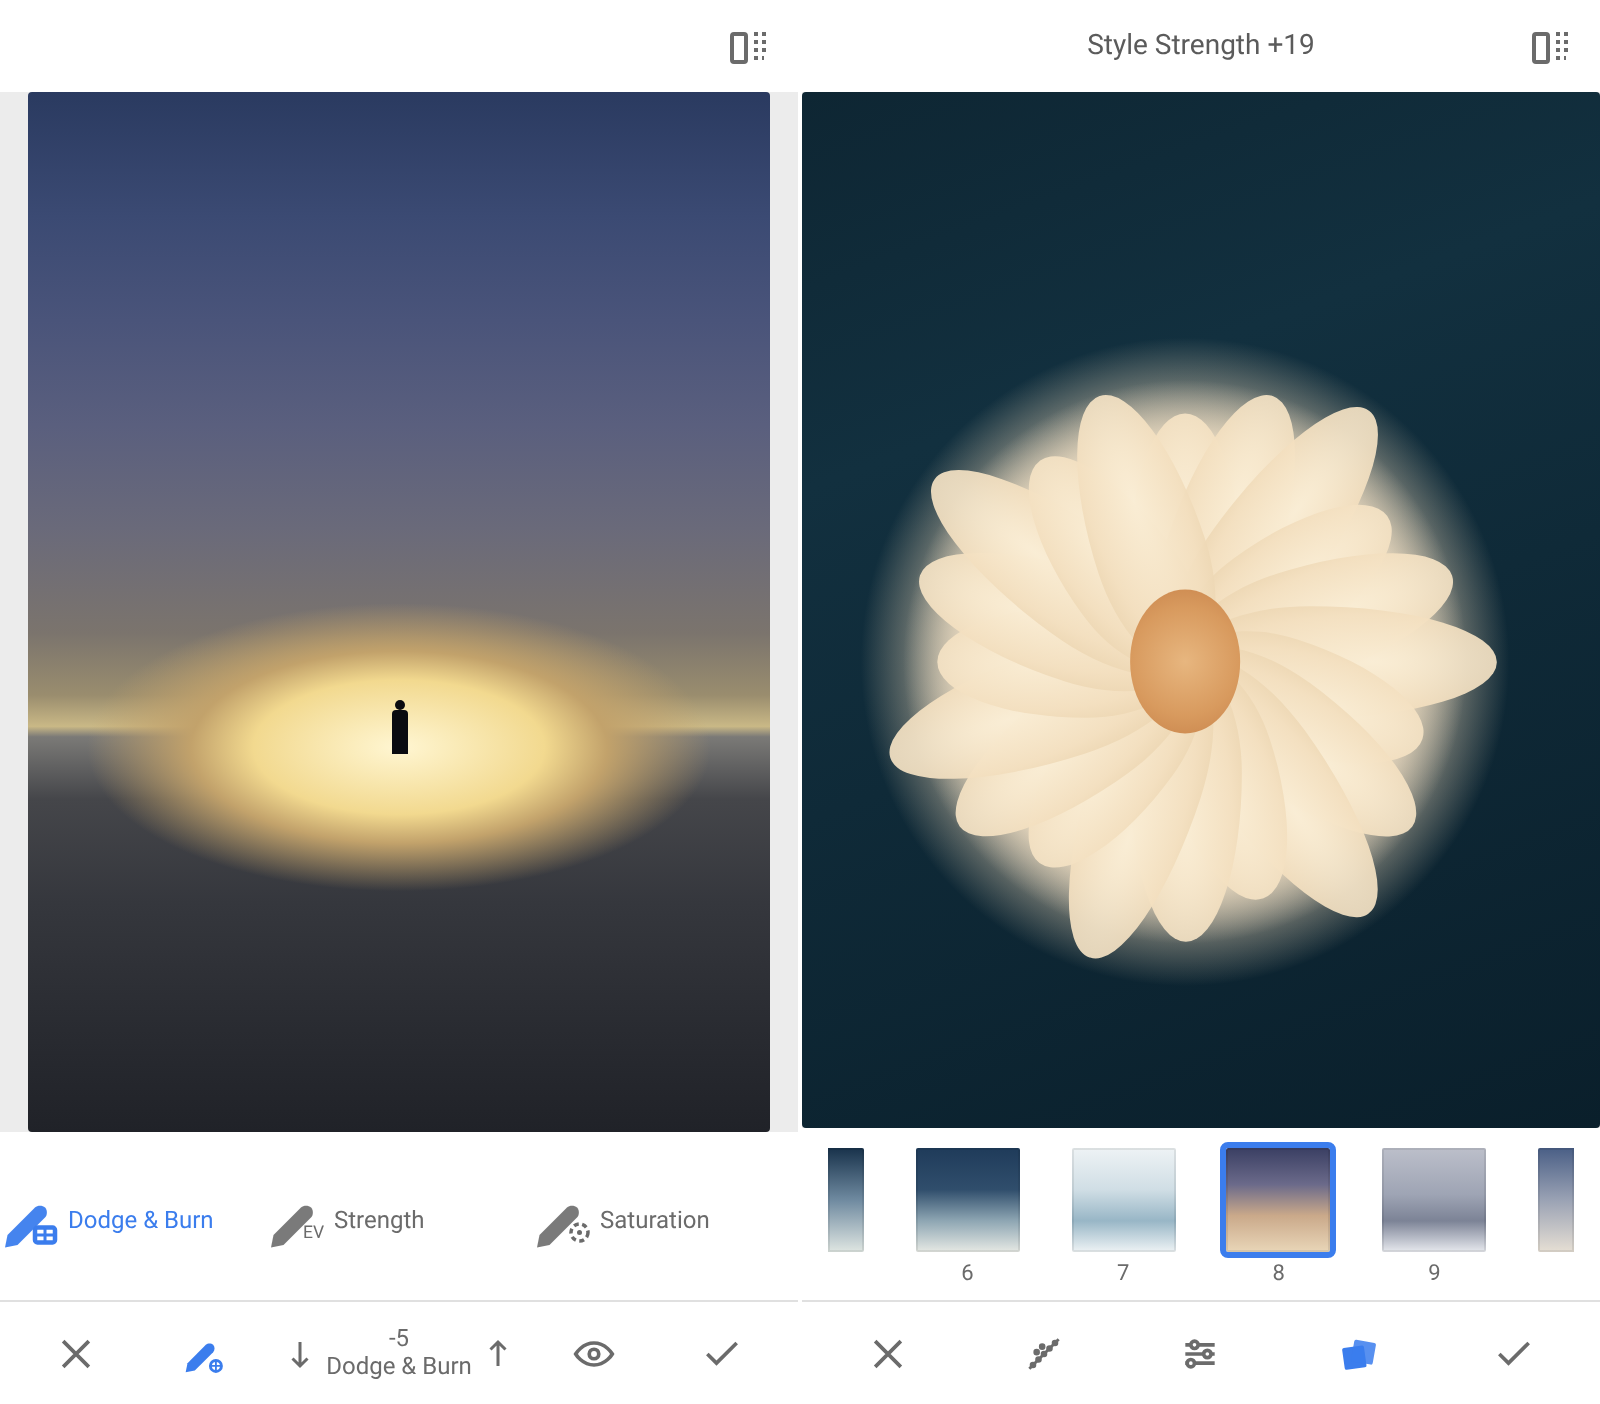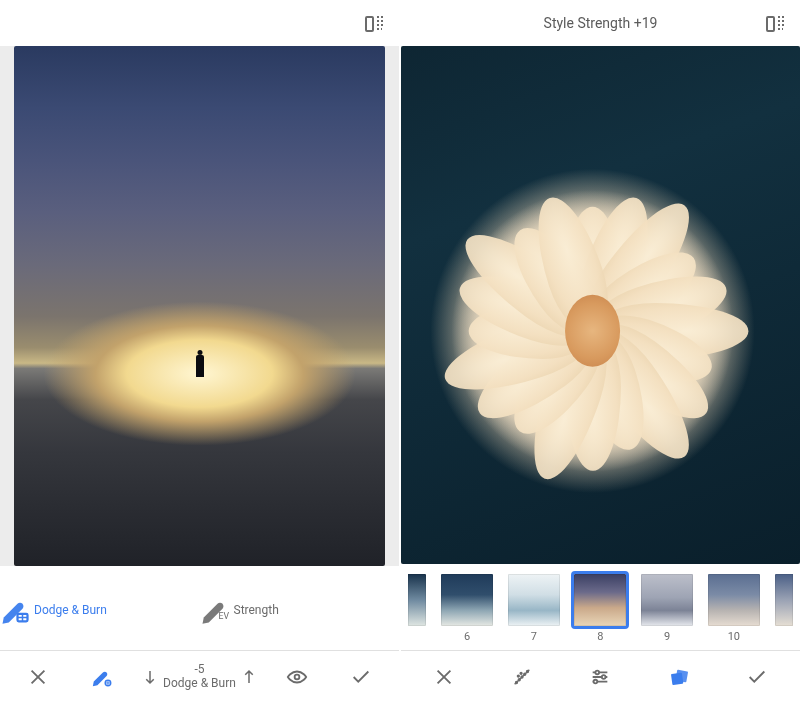--- a/index.html
+++ b/index.html
@@ -242,20 +242,28 @@
         <path d="M14 18h8M18 15v6" stroke="currentColor" stroke-width="1.2"></path>
       </svg>
       <span class="tool-label">Dodge &amp; Burn</span>
     </div>
     <div class="tool">
       <svg viewBox="0 0 24 24" fill="currentColor">
         <path d="M3 18 L14 7 C15 6 17 6 18 7 C19 8 19 10 18 11 L7 22 L2 23 Z" opacity=".9"></path>
         <text x="19" y="19" font-size="7" fill="currentColor" text-anchor="middle">EV</text>
       </svg>
       <span class="tool-label">Strength</span>
+    </div>
+    <div class="tool">
+      <svg viewBox="0 0 24 24" fill="currentColor">
+        <path d="M3 18 L14 7 C15 6 17 6 18 7 C19 8 19 10 18 11 L7 22 L2 23 Z" opacity=".9"></path>
+        <circle cx="19" cy="17" r="3.4" fill="none" stroke="currentColor" stroke-width="1.4" stroke-dasharray="2 1.4"></circle>
+        <circle cx="19" cy="17" r="1" fill="currentColor"></circle>
+      </svg>
+      <span class="tool-label">Saturation</span>
     </div>
   </div>
 
   <div class="action-bar left">
     <div class="action-slot">
       <svg viewBox="0 0 24 24" stroke="currentColor" stroke-width="2" fill="none">
           <path d="M5 5l14 14M19 5L5 19"></path>
         </svg>
     </div>
     <div class="action-slot active">
@@ -347,24 +355,20 @@
     </div>
     <div class="style-item selected">
       <div class="thumb g8"></div>
       <span class="style-num">8</span>
     </div>
     <div class="style-item">
       <div class="thumb g9"></div>
       <span class="style-num">9</span>
     </div>
     <div class="style-item">
-      <div class="thumb g10"></div>
-      <span class="style-num">10</span>
-    </div>
-    <div class="style-item">
       <div class="thumb edge-right"></div>
     </div>
   </div>
 
   <div class="action-bar right">
     <div class="action-slot">
       <svg viewBox="0 0 24 24" stroke="currentColor" stroke-width="2" fill="none">
           <path d="M5 5l14 14M19 5L5 19"></path>
         </svg>
     </div>

